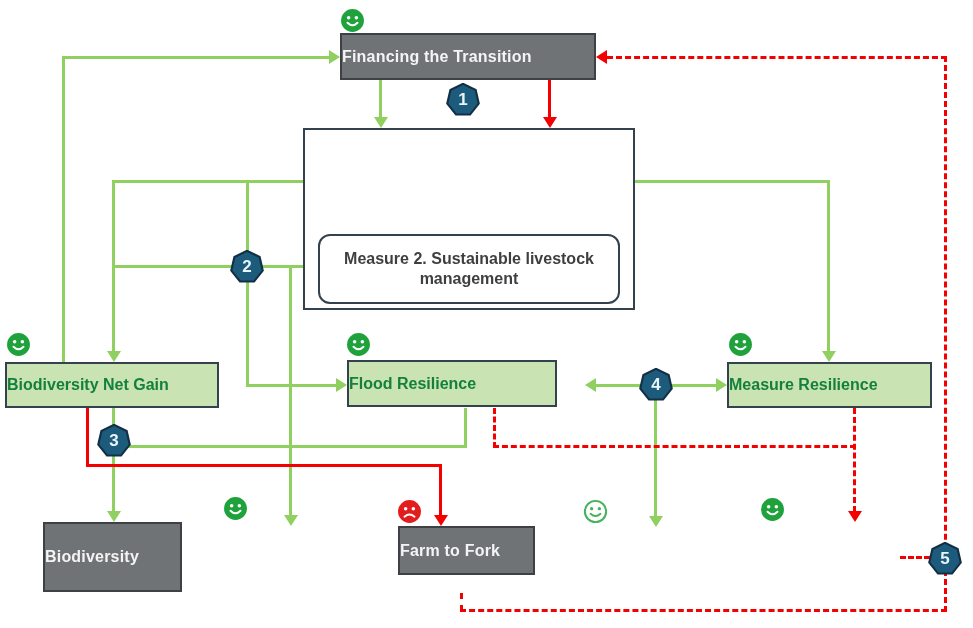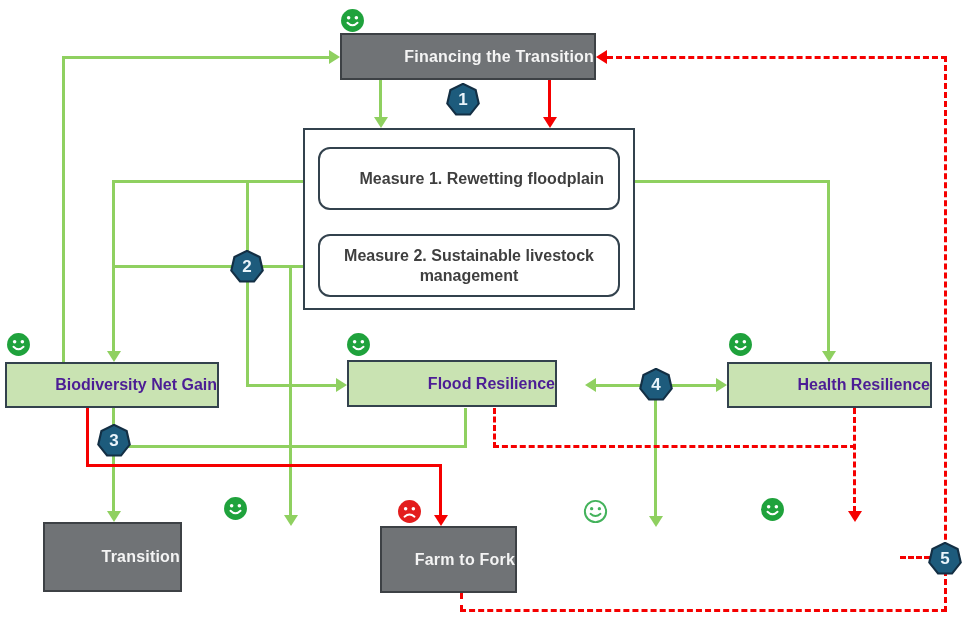--- a/index.html
+++ b/index.html
@@ -27,25 +27,25 @@
 
   
   .ar{position:absolute;width:0;height:0;z-index:1;}
   .ar.rt{border-top:7px solid transparent;border-bottom:7px solid transparent;border-left:11px solid var(--green);}
   .ar.lt{border-top:7px solid transparent;border-bottom:7px solid transparent;border-right:11px solid var(--green);}
   .ar.dn{border-left:7px solid transparent;border-right:7px solid transparent;border-top:11px solid var(--green);}
   .ar.red.lt{border-right-color:var(--red);}
   .ar.red.dn{border-top-color:var(--red);}
 
   
-  .node{position:absolute;z-index:2;display:flex;align-items:center;justify-content:flex-end;
+  .node{position:absolute;z-index:2;display:flex;align-items:center;justify-content:flex-start;
         text-align:center;box-sizing:border-box;line-height:1.25;}
   .node.gray{background:var(--grayfill);border:2px solid var(--grayborder);color:#f4f4f4;
         font-size:16px;font-weight:600;letter-spacing:.2px;}
-  .node.greenbox{background:var(--greenfill);border:2px solid var(--slate);color:#4c1d95;
+  .node.greenbox{background:var(--greenfill);border:2px solid var(--slate);color:#15803d;
         font-size:16px;font-weight:700;}
   .node.container{background:#ffffff;border:2px solid var(--slate);}
   .node.measure{background:#ffffff;border:2px solid var(--slate);border-radius:12px;
         color:#3f3f3f;font-size:16px;font-weight:600;padding:4px 14px;}
 
   
   .badge{position:absolute;width:34px;height:34px;z-index:4;}
   .badge svg{display:block;}
   .badge .num{position:absolute;inset:0;display:flex;align-items:center;justify-content:center;
         color:#e9f4fb;font-size:17px;font-weight:700;padding-bottom:1px;}
@@ -111,41 +111,38 @@
   <div class="vl dash" style="left:493px;top:408px;height:40px;"></div>
   <div class="hl dash" style="left:493px;top:445px;width:363px;"></div>
   <div class="vl dash" style="left:853px;top:408px;height:104px;"></div>
   <div class="ar red dn" style="left:848px;top:511px;"></div>
 
   <div class="node gray" style="left:340px;top:33px;width:256px;height:47px;">
     <span>Financing the Transition</span>
   </div>
 
   <div class="node container" style="left:303px;top:128px;width:332px;height:182px;"></div>
-  <div class="node measure" style="left:318px;top:147px;width:302px;height:63px;">
-    <span>Measure 1. Rewetting floodplain</span>
-  </div>
-  <div class="node measure" style="left:318px;top:234px;width:302px;height:63px;">
+  <div class="node measure" style="left:318px;top:234px;width:302px;height:70px;">
     <span>Measure 2. Sustainable livestock management</span>
   </div>
 
   <div class="node greenbox" style="left:5px;top:362px;width:214px;height:46px;">
     <span>Biodiversity Net Gain</span>
   </div>
   <div class="node greenbox" style="left:347px;top:360px;width:210px;height:47px;">
     <span>Flood Resilience</span>
   </div>
   <div class="node greenbox" style="left:727px;top:362px;width:205px;height:46px;">
-    <span>Health Resilience</span>
+    <span>Measure Resilience</span>
   </div>
 
   <div class="node gray" style="left:43px;top:522px;width:139px;height:70px;">
-    <span>Transition</span>
-  </div>
-  <div class="node gray" style="left:380px;top:526px;width:137px;height:67px;">
+    <span>Biodiversity</span>
+  </div>
+  <div class="node gray" style="left:398px;top:526px;width:137px;height:49px;">
     <span>Farm to Fork</span>
   </div>
 
   <div class="badge" style="left:446px;top:83px;">
     <svg width="34" height="34" viewBox="0 0 40 40">
       <polygon points="20,1 34.9,8.2 38.5,24.2 28.3,37.1 11.8,37.1 1.5,24.2 5.2,8.2" fill="#1d5b7c" stroke="#132f44" stroke-width="2.5"></polygon>
     </svg>
     <span class="num">1</span>
   </div>
   <div class="badge" style="left:230px;top:250px;">

